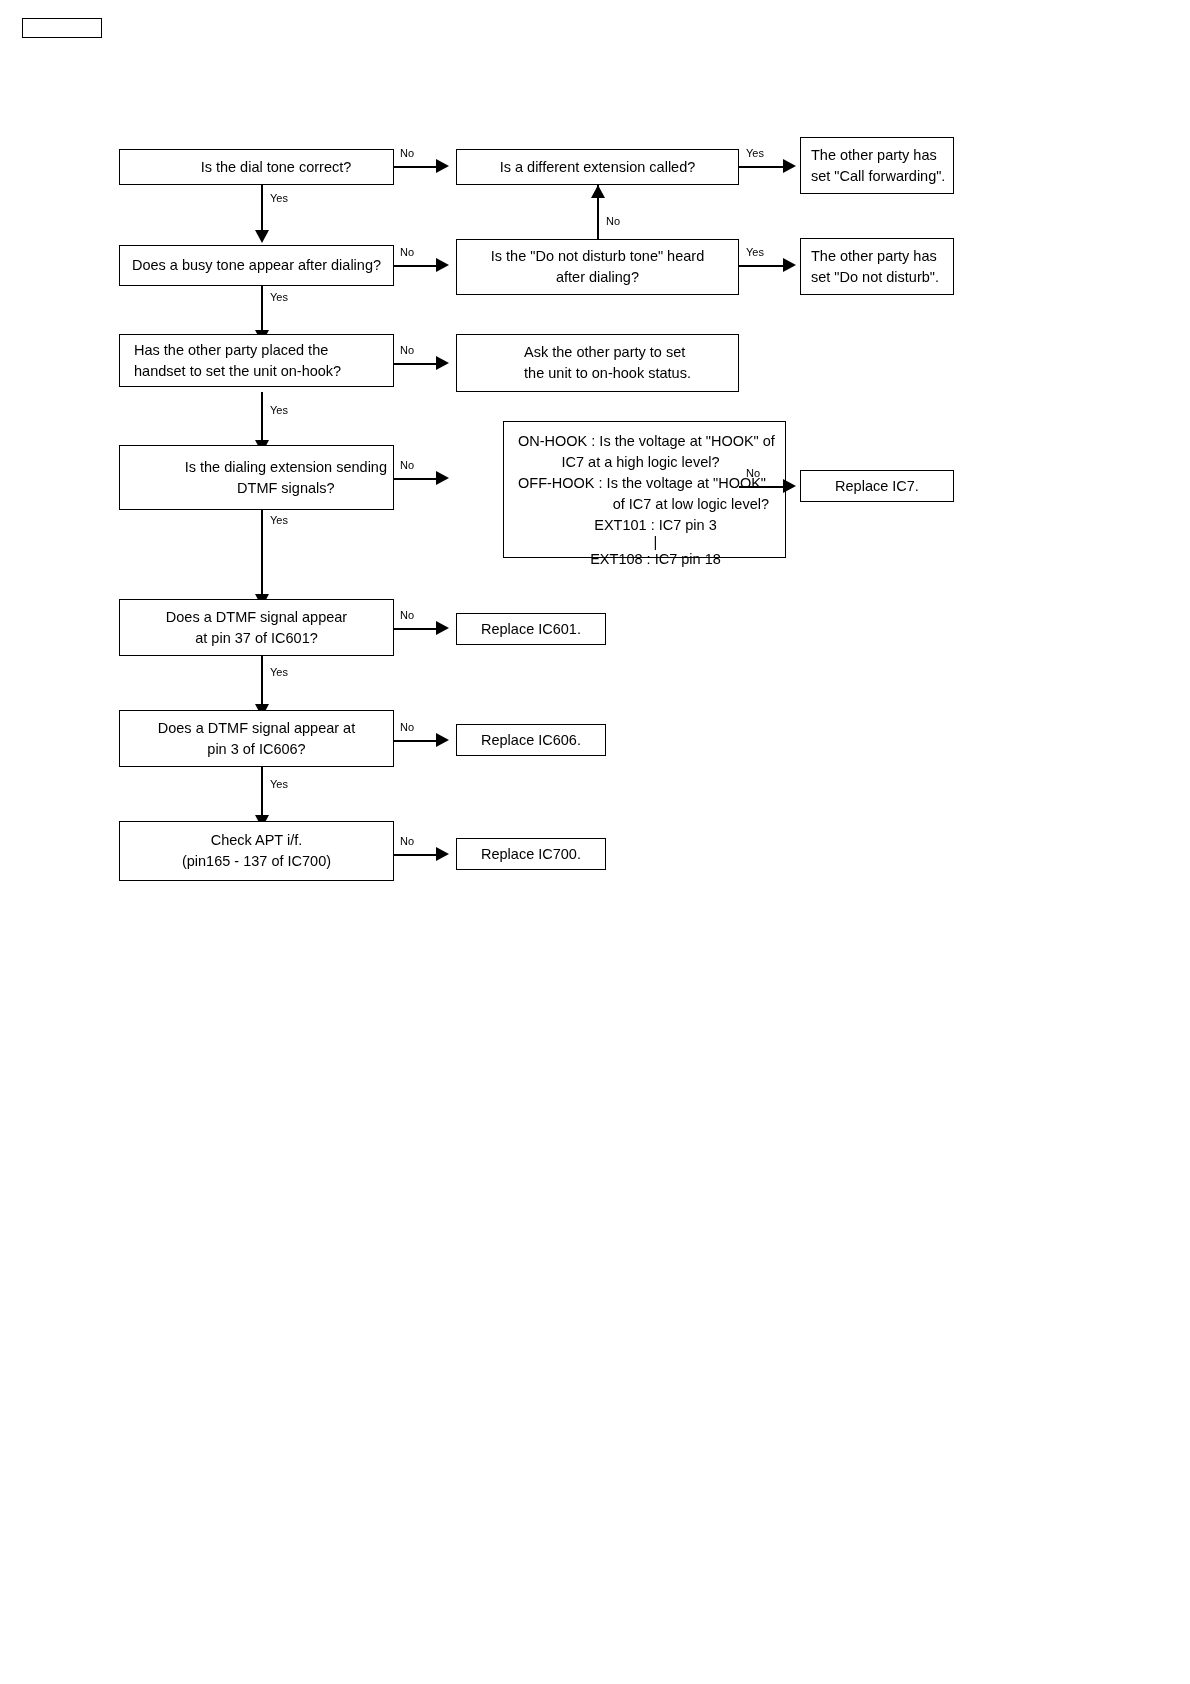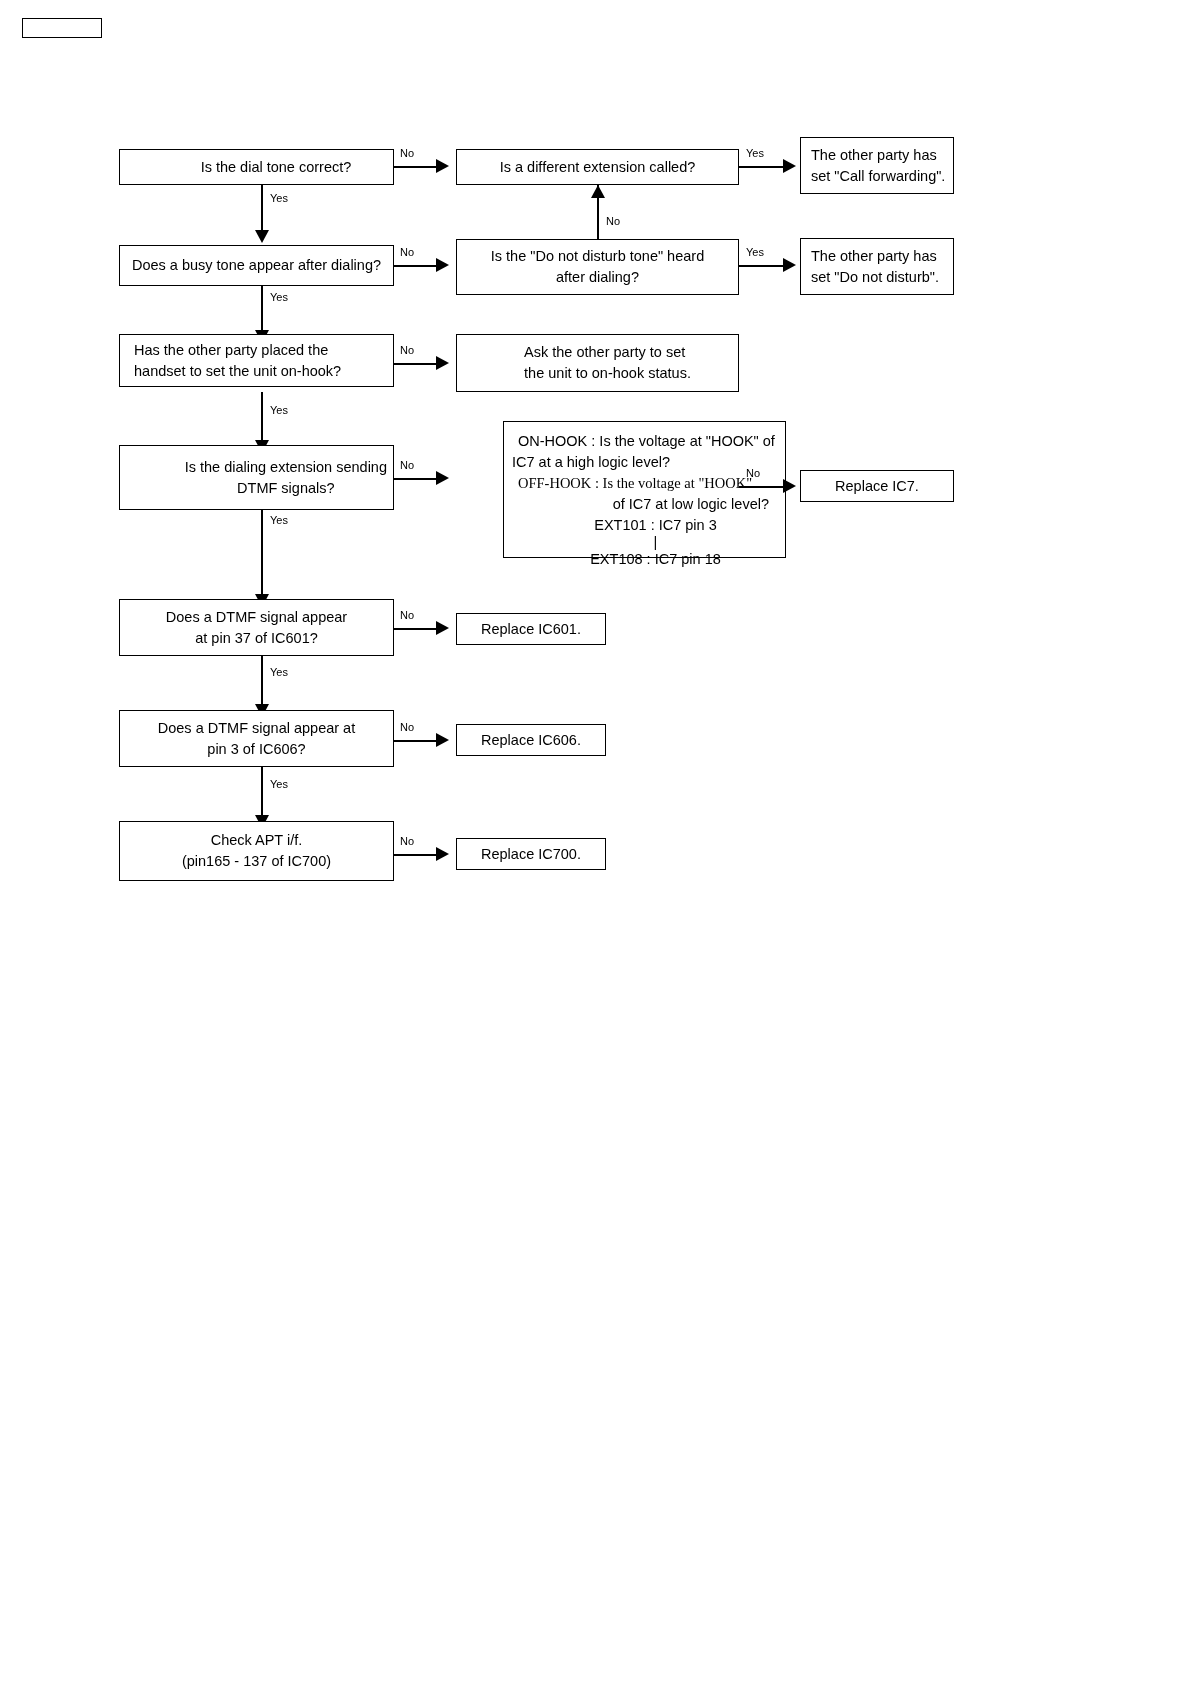--- a/index.html
+++ b/index.html
@@ -49,22 +49,22 @@
   .hook-box {
     border: 1.6px solid #000;
     background: #fff;
     font-size: 14.5px;
     line-height: 1.45;
     padding: 9px 8px 6px 8px;
     box-sizing: border-box;
   }
   .hook-line { white-space: pre; }
   .hook-l1 { text-align: left; padding-left: 6px; }
-  .hook-l2 { text-align: left; padding-right: 8px; }
-  .hook-l3 { text-align: left; padding-left: 6px; font-family: Liberation Serif, serif; }
+  .hook-l2 { text-align: center; padding-right: 8px; }
+  .hook-l3 { text-align: left; padding-left: 6px; }
   .hook-l4 { text-align: right; padding-right: 8px; }
   .hook-l5 { text-align: center; padding-left: 22px; }
   .hook-l6 { text-align: center; padding-left: 22px; }
   .hook-vdots {
     text-align: center;
     padding-left: 22px;
     line-height: 0.9;
     font-size: 14.5px;
   }
 

